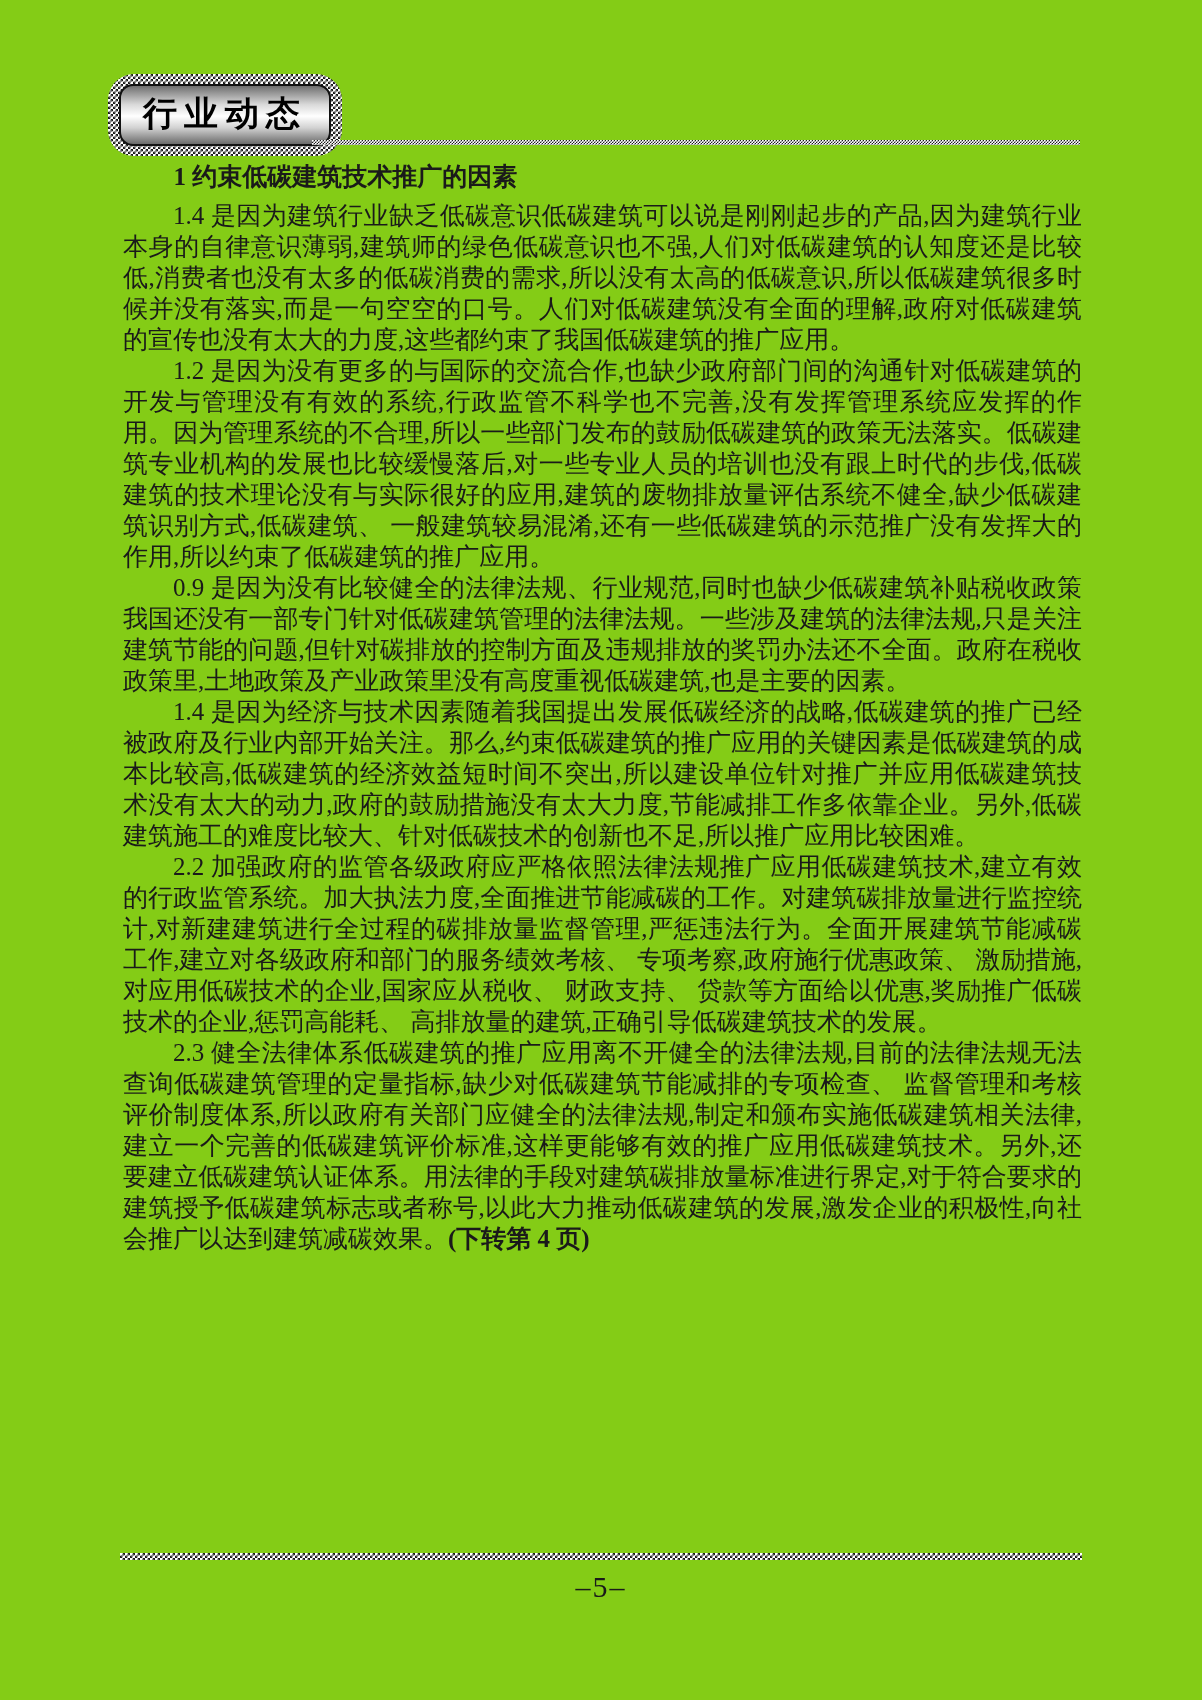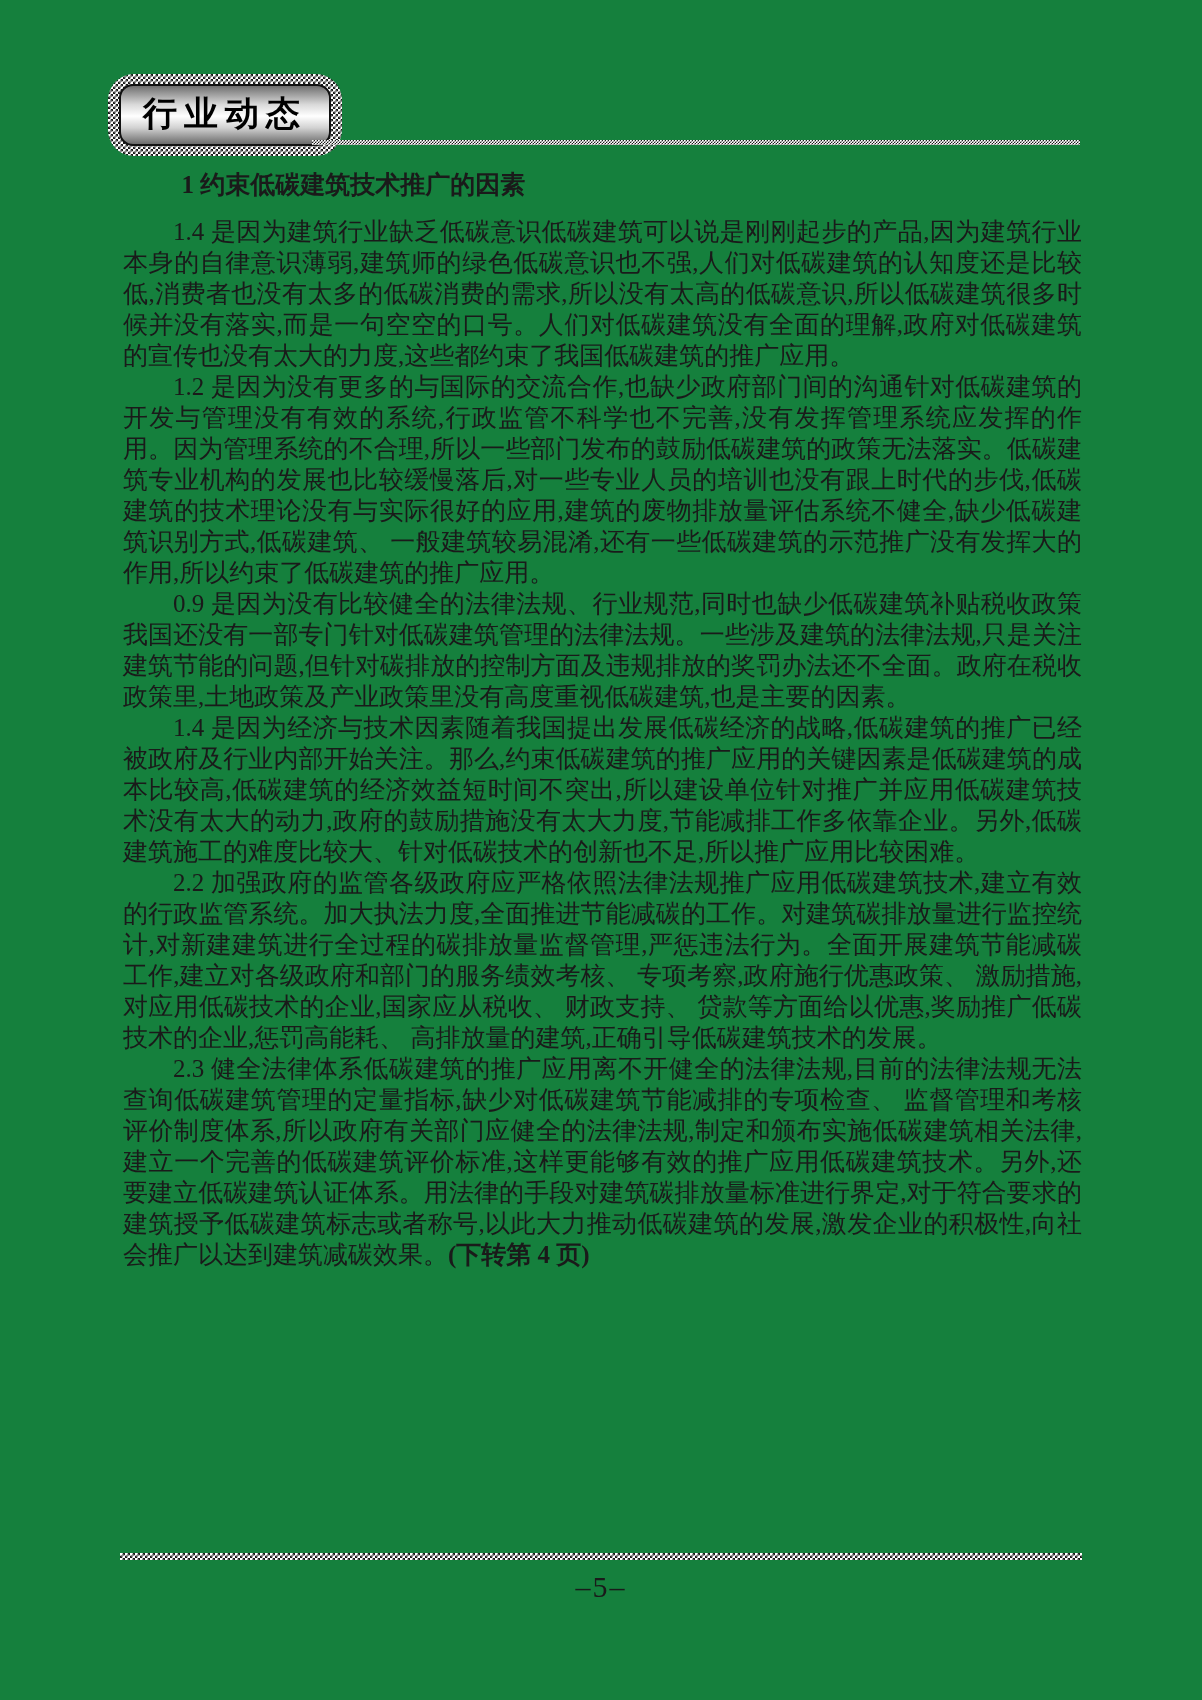--- a/index.html
+++ b/index.html
@@ -1,20 +1,20 @@
 <!DOCTYPE html>
 <html lang="zh"><head>
 <meta charset="utf-8">
 <style>
   html, body { margin: 0; padding: 0; background: #ffffff; }
   .page {
     position: relative;
     width: 1202px;
     height: 1700px;
-    background: #15803d;
+    background: #84cc16;
     color: #1a1a1a;
     font-family: "Liberation Serif", "DejaVu Serif", serif;
     overflow: hidden;
   }
 
   
   .checker {
     background-color: #ffffff;
     background-image:
       linear-gradient(45deg, #1a1a1a 25%, transparent 25%, transparent 75%, #1a1a1a 75%),
@@ -66,21 +66,21 @@
   }
   .title {
     margin: 0 0 10px 0;
     text-align: center;
     font-size: 40px;
     font-weight: bold;
     letter-spacing: 5px;
     white-space: nowrap;
   }
   .sec-heading {
-    margin: 16px;
+    margin: 8px;
     font-size: 25px;
     line-height: 31px;
     font-weight: bold;
     text-indent: 1.7em;
   }
   .content p {
     margin: 0;
     font-size: 25px;
     line-height: 31px;
     text-align: justify;

